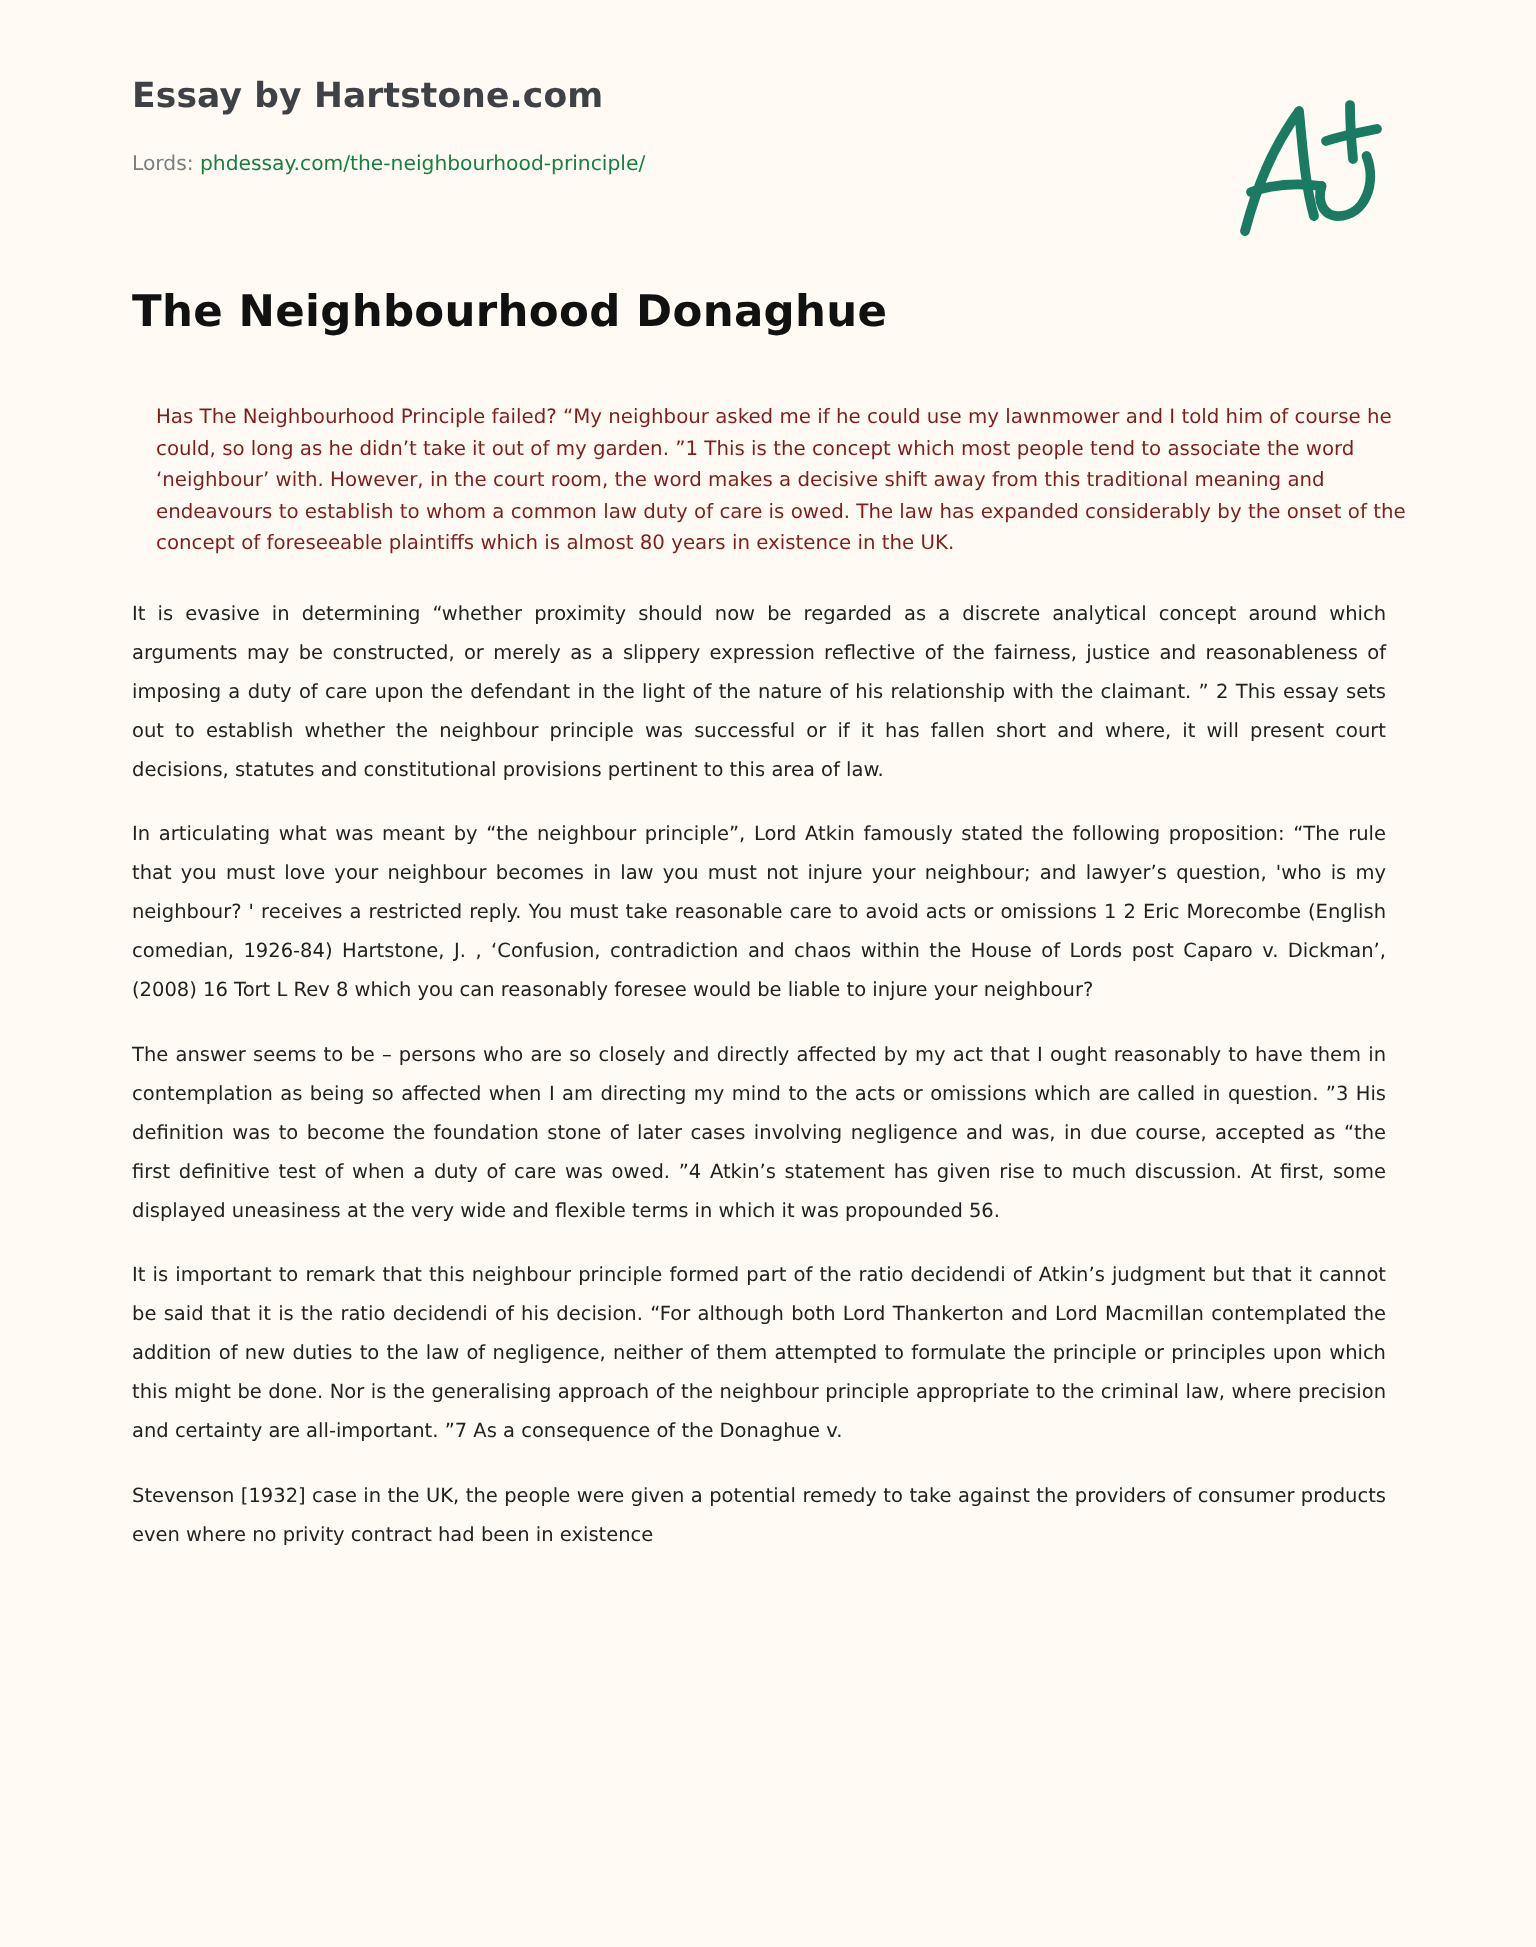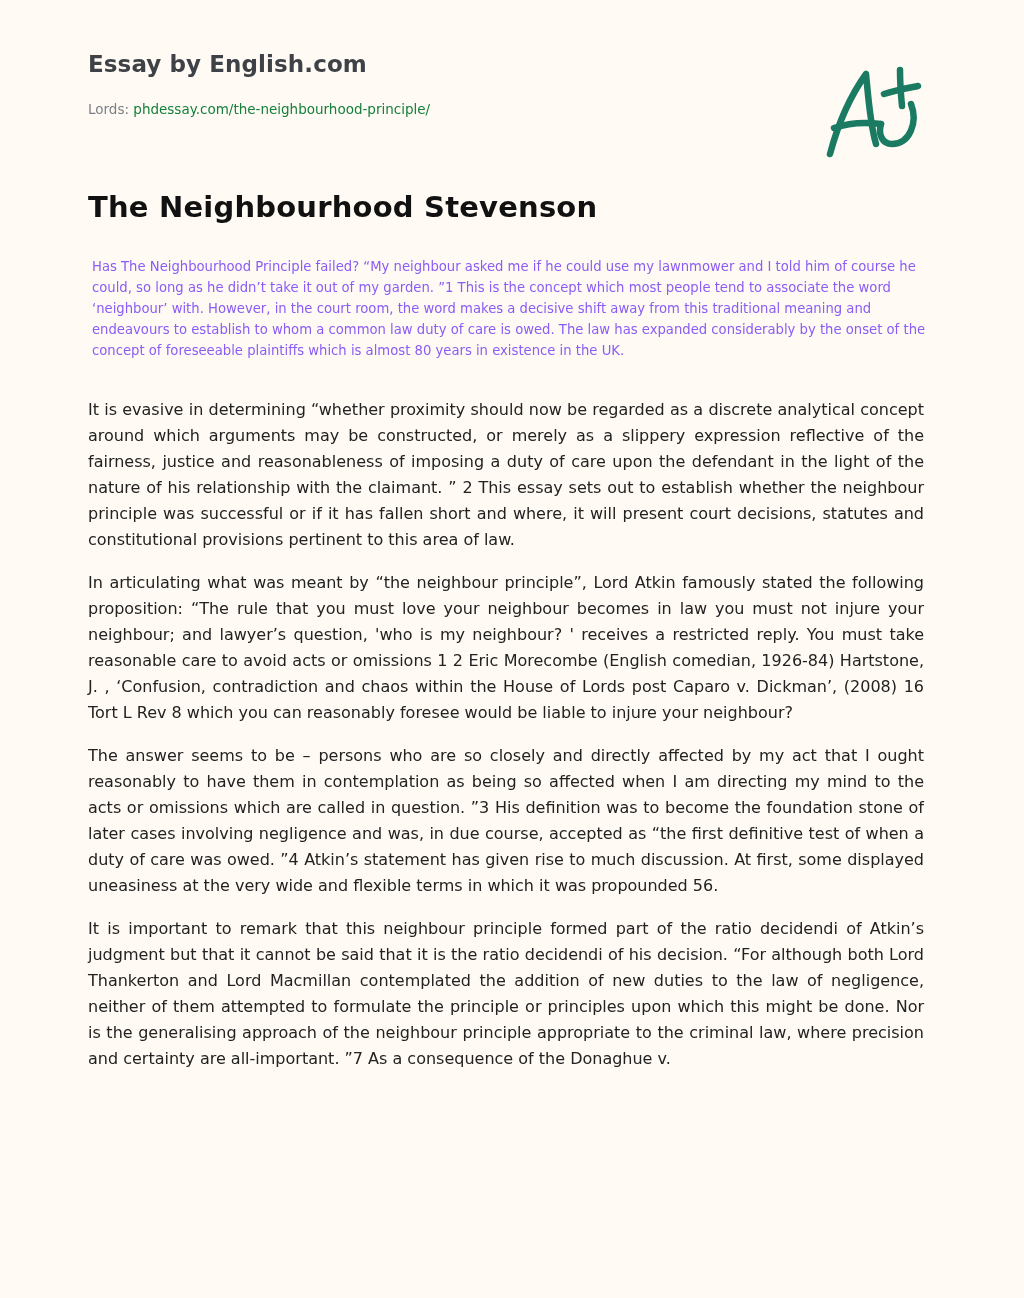--- a/index.html
+++ b/index.html
@@ -62,60 +62,61 @@
       font-weight: bold;
       font-size: 29px;
       color: #111;
       letter-spacing: 0.2px;
     }
     .intro {
       position: absolute;
       top: 252px;
       left: 0;
       width: 856px;
-      margin: 4px;
+      margin: 16px;
       font-size: 13.2px;
       line-height: 21px;
-      color: #8b5cf6;
+      color: #7f1d1d;
     }
     .body-text {
       position: absolute;
       top: 397px;
       left: 0;
       width: 848px;
     }
     .body-text p {
       margin: 0 12px 17px 0;
-      font-size: 16px;
+      font-size: 13px;
       line-height: 26px;
       text-align: justify;
       color: #222;
     }
   </style>
 </head>
 <body>
 
 <div class="page">
   <div class="site-header">
-    <h2 class="brand">Essay by English.com</h2>
+    <h2 class="brand">Essay by Hartstone.com</h2>
     <div class="source">
       <span>Lords: </span><a>phdessay.com/the-neighbourhood-principle/</a>
     </div>
     <svg class="logo" viewBox="0 0 100 96" fill="none" stroke="#1a7a62" stroke-width="6.5" stroke-linecap="round" stroke-linejoin="round">
       <path d="M4 90 C 12 60, 22 35, 40 10 C 42 30, 44 60, 50 80"></path>
       <path d="M8 64 C 25 58, 40 58, 55 60"></path>
       <path d="M58 30 C 70 26, 82 24, 92 22"></path>
       <path d="M74 6 C 74 20, 75 32, 76 42"></path>
       <path d="M85 40 C 92 58, 84 80, 66 80 C 56 80, 52 70, 55 60"></path>
     </svg>
   </div>
 
-  <h1 class="title">The Neighbourhood Stevenson</h1>
+  <h1 class="title">The Neighbourhood Donaghue</h1>
 
   <p class="intro">Has The Neighbourhood Principle failed? “My neighbour asked me if he could use my lawnmower and I told him of course he could, so long as he didn’t take it out of my garden. ”1 This is the concept which most people tend to associate the word ‘neighbour’ with. However, in the court room, the word makes a decisive shift away from this traditional meaning and endeavours to establish to whom a common law duty of care is owed. The law has expanded considerably by the onset of the concept of foreseeable plaintiffs which is almost 80 years in existence in the UK.</p>
 
   <div class="body-text">
     <p>It is evasive in determining “whether proximity should now be regarded as a discrete analytical concept around which arguments may be constructed, or merely as a slippery expression reflective of the fairness, justice and reasonableness of imposing a duty of care upon the defendant in the light of the nature of his relationship with the claimant. ” 2 This essay sets out to establish whether the neighbour principle was successful or if it has fallen short and where, it will present court decisions, statutes and constitutional provisions pertinent to this area of law.</p>
     <p>In articulating what was meant by “the neighbour principle”, Lord Atkin famously stated the following proposition: “The rule that you must love your neighbour becomes in law you must not injure your neighbour; and lawyer’s question, 'who is my neighbour? ' receives a restricted reply. You must take reasonable care to avoid acts or omissions 1 2 Eric Morecombe (English comedian, 1926-84) Hartstone, J. , ‘Confusion, contradiction and chaos within the House of Lords post Caparo v. Dickman’, (2008) 16 Tort L Rev 8 which you can reasonably foresee would be liable to injure your neighbour?</p>
     <p>The answer seems to be – persons who are so closely and directly affected by my act that I ought reasonably to have them in contemplation as being so affected when I am directing my mind to the acts or omissions which are called in question. ”3 His definition was to become the foundation stone of later cases involving negligence and was, in due course, accepted as “the first definitive test of when a duty of care was owed. ”4 Atkin’s statement has given rise to much discussion. At first, some displayed uneasiness at the very wide and flexible terms in which it was propounded 56.</p>
     <p>It is important to remark that this neighbour principle formed part of the ratio decidendi of Atkin’s judgment but that it cannot be said that it is the ratio decidendi of his decision. “For although both Lord Thankerton and Lord Macmillan contemplated the addition of new duties to the law of negligence, neither of them attempted to formulate the principle or principles upon which this might be done. Nor is the generalising approach of the neighbour principle appropriate to the criminal law, where precision and certainty are all-important. ”7 As a consequence of the Donaghue v.</p>
+    <p>Stevenson [1932] case in the UK, the people were given a potential remedy to take against the providers of consumer products even where no privity contract had been in existence</p>
   </div>
 </div>
 
 </body></html>

